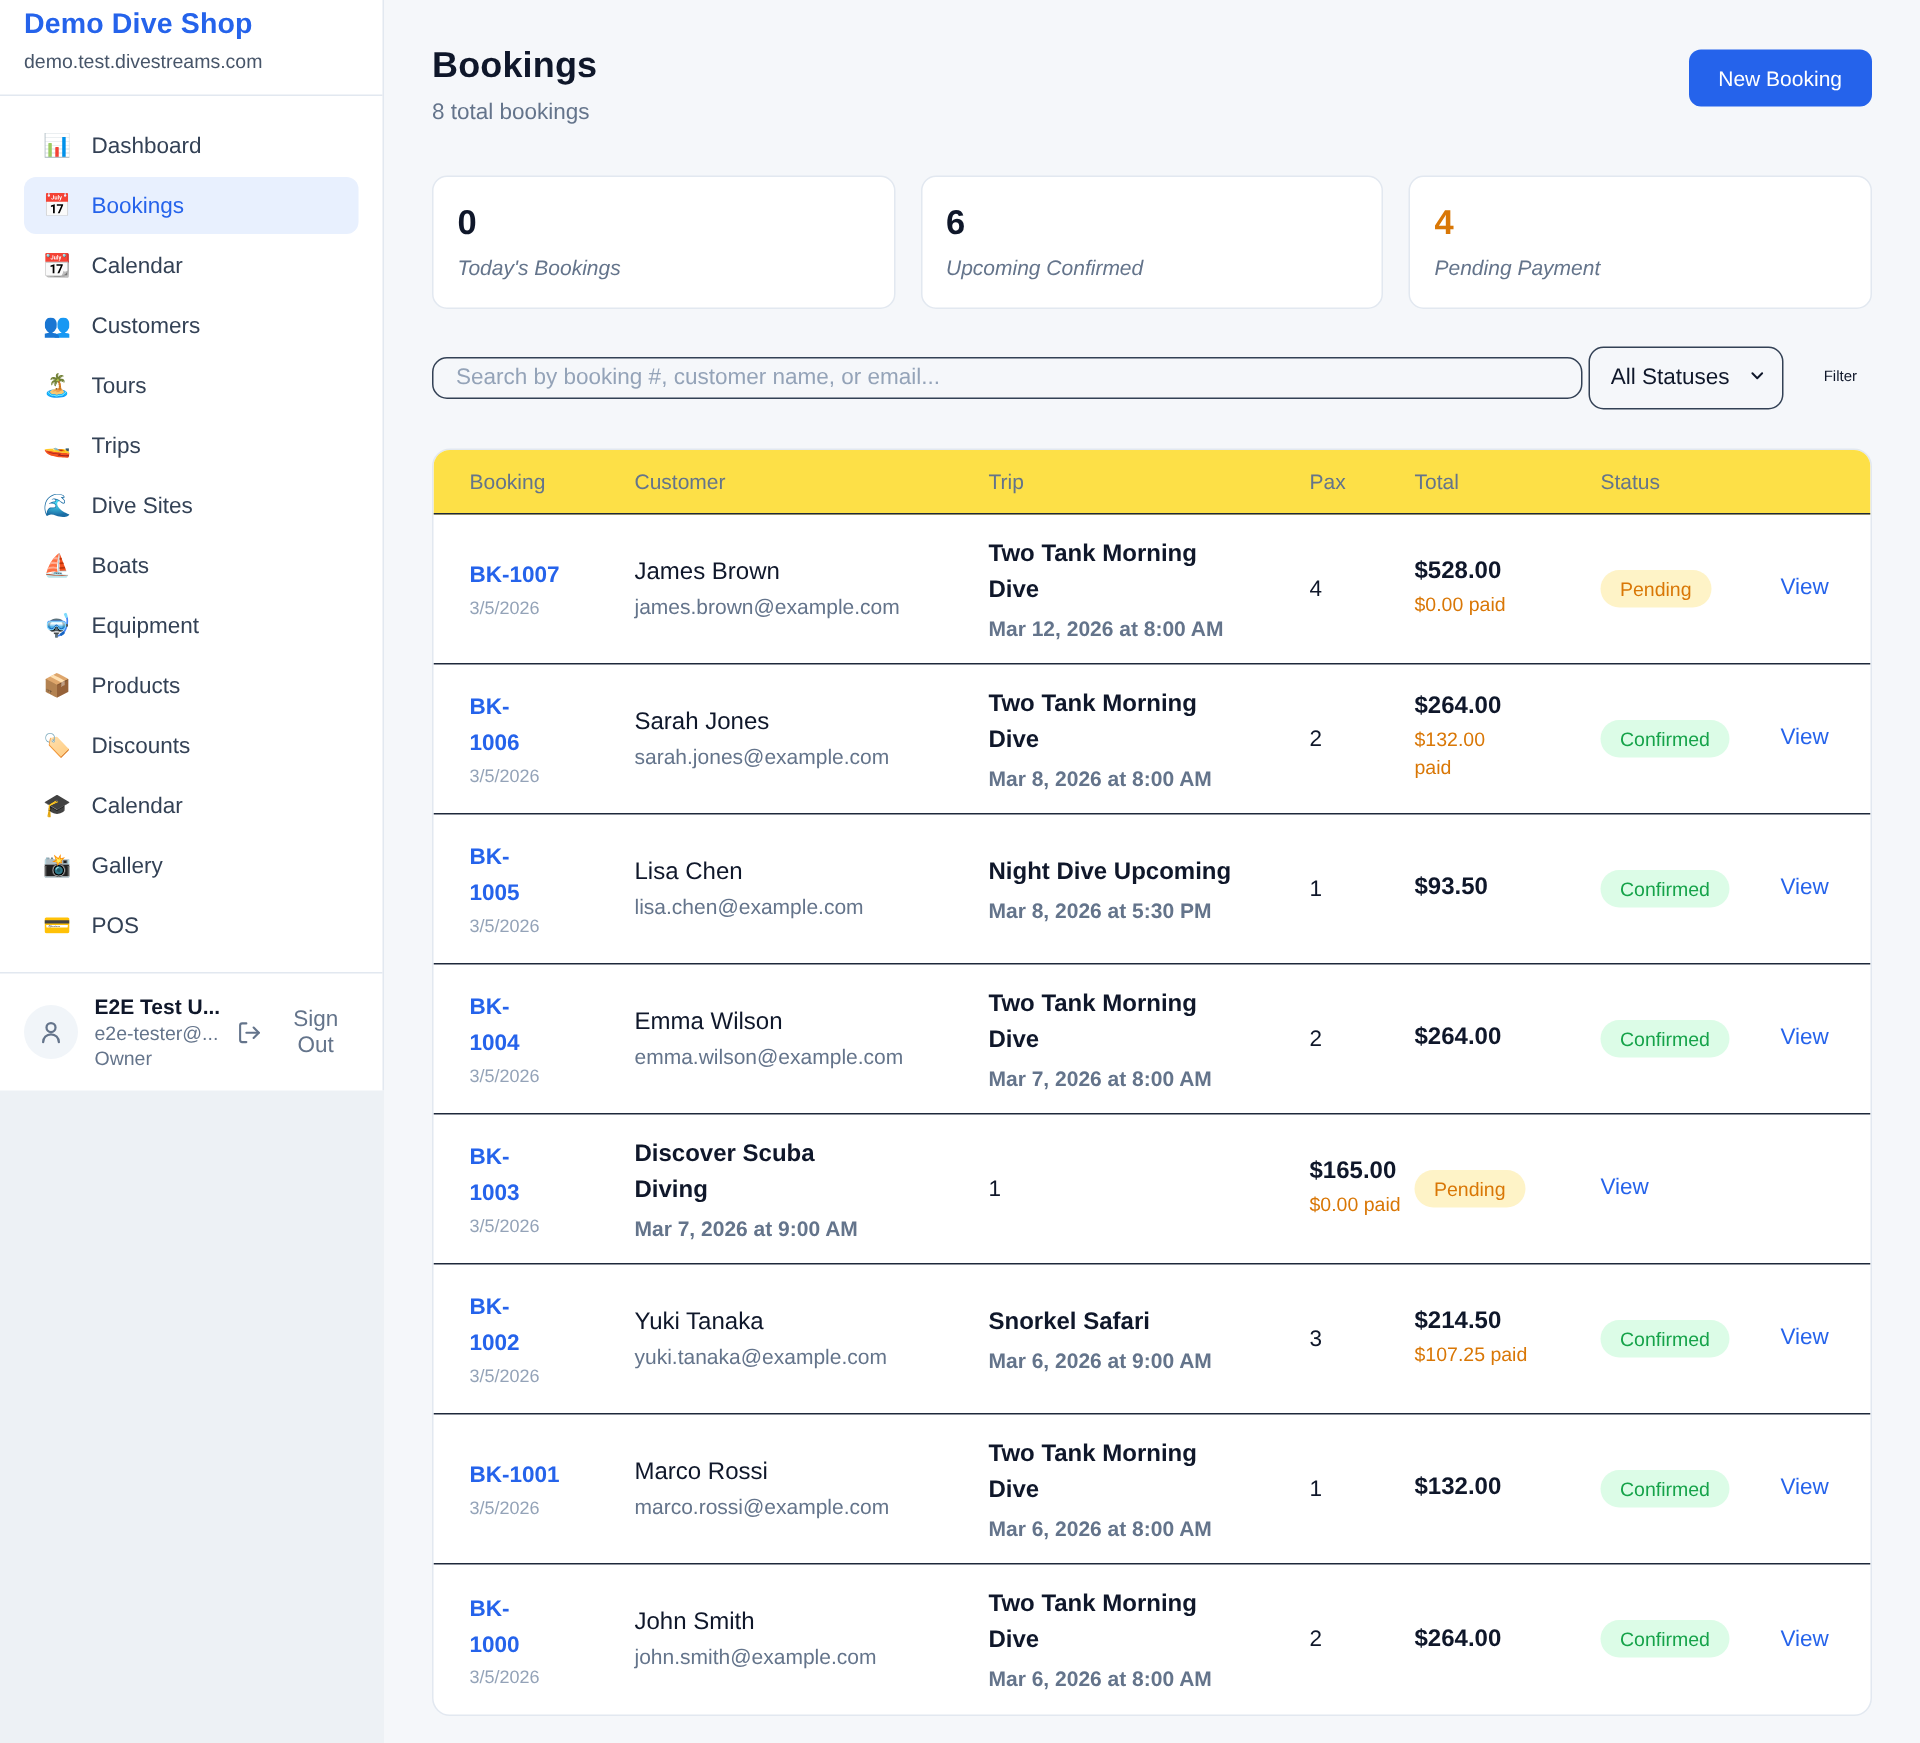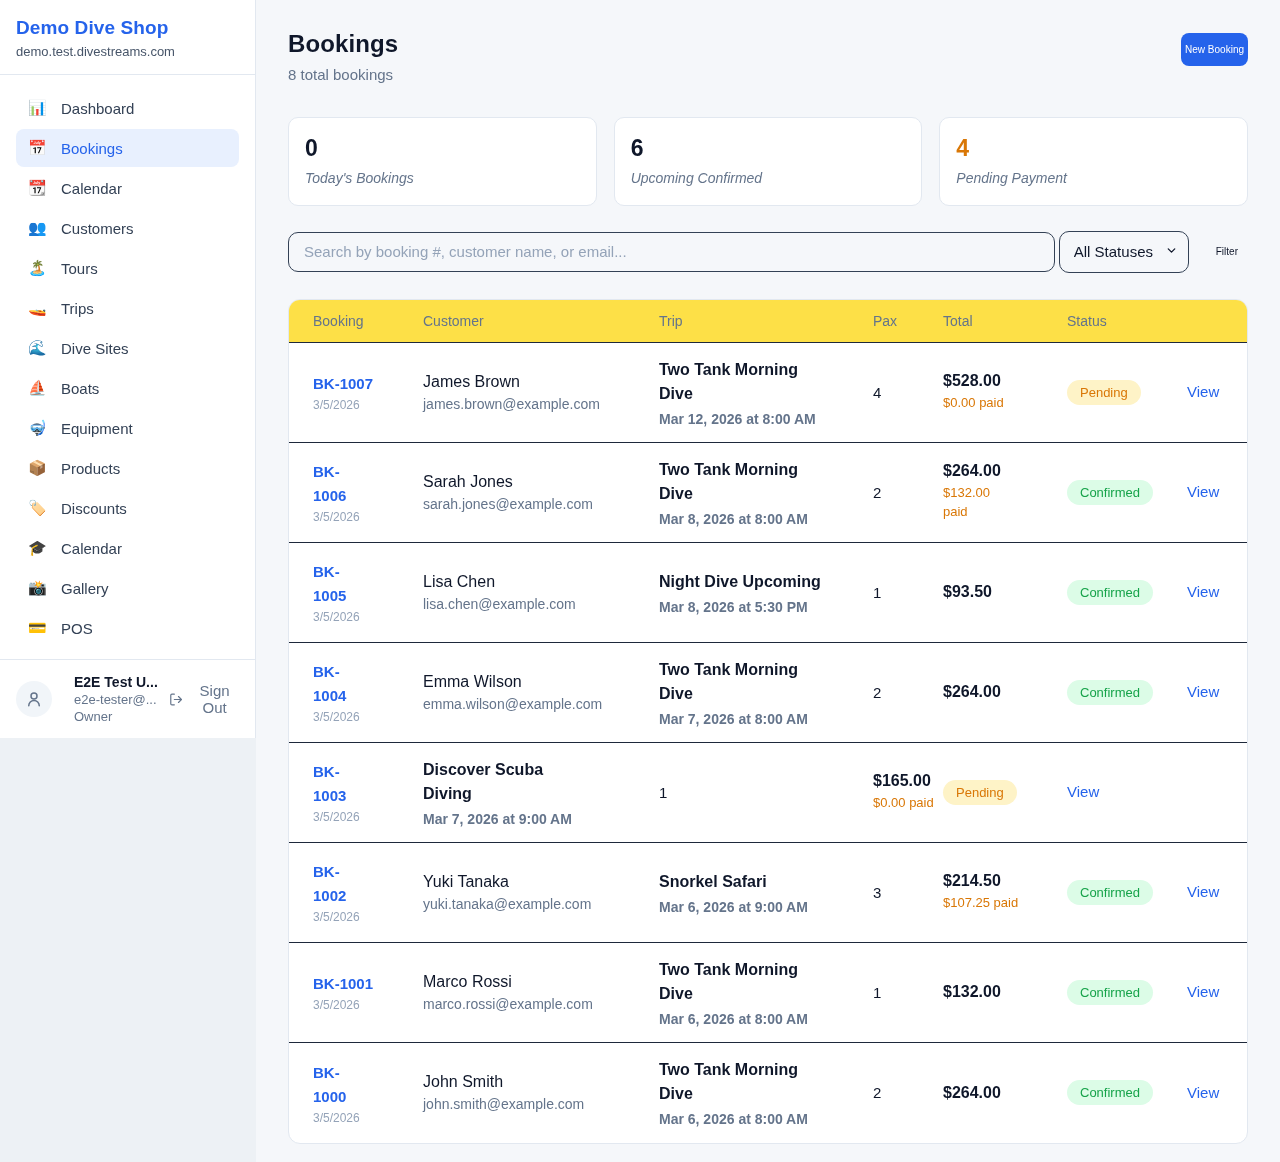--- a/index.html
+++ b/index.html
@@ -13,38 +13,38 @@
     align-items: flex-start;
   }
 
   
   .sidebar {
     width: 256px;
     flex: 0 0 256px;
     background: #ffffff;
     border-right: 1px solid #e2e8f0;
   }
-  .brand { padding: 17px 16px 15px; border-bottom: 1px solid #e2e8f0; }
+  .brand { padding: 6px 16px 15px; border-bottom: 1px solid #e2e8f0; }
   .brand-name { color: #2563eb; font-size: 19px; font-weight: 700; letter-spacing: .1px; }
   .brand-domain { font-size: 13px; color: #475569; margin-top: 5px; }
 
   .nav { padding: 14px 16px 10px; }
   .nav-item {
     display: flex; align-items: center; gap: 13px;
     padding: 10px 12px; border-radius: 8px;
     color: #334155; font-size: 15px; cursor: pointer;
     margin-bottom: 2px;
   }
   .nav-item.is-active { background: #e8f0fe; color: #2563eb; font-weight: 500; }
   .nav-icon { width: 20px; font-size: 15px; text-align: center; flex: 0 0 20px; }
 
   .user-box {
     border-top: 1px solid #e2e8f0;
     padding: 14px 16px;
-    display: flex; align-items: center; gap: 22px;
+    display: flex; align-items: center; gap: 11px;
   }
   .avatar {
     width: 36px; height: 36px; border-radius: 50%;
     background: #f1f5f9; flex: 0 0 36px;
     display: flex; align-items: center; justify-content: center;
   }
   .user-meta { min-width: 0; width: 86px; }
   .user-name { font-size: 14px; font-weight: 700; color: #0f172a; white-space: nowrap; }
   .user-email, .user-role { font-size: 13px; color: #64748b; margin-top: 2px; white-space: nowrap; }
   .signout {
@@ -54,32 +54,32 @@
   }
 
   
   main { flex: 1; background: #f5f7fa; min-height: 1162px; padding: 30px 32px 32px; }
 
   .page-head { display: flex; justify-content: space-between; align-items: flex-start; margin-bottom: 34px; }
   .page-title { font-size: 24px; font-weight: 700; color: #0f172a; letter-spacing: .1px; }
   .page-subtitle { font-size: 15px; color: #64748b; margin-top: 8px; }
   .new-booking-btn {
     background: #2563eb; color: #fff; border: none; cursor: pointer;
-    font-size: 10px; font-weight: 500; font-family: inherit;
-    padding: 11px 4px; border-radius: 8px; margin-top: 3px; margin-left: 32px;
+    font-size: 14px; font-weight: 500; font-family: inherit;
+    padding: 11px 20px; border-radius: 8px; margin-top: 3px; margin-left: 32px;
   }
 
   .stats { display: grid; grid-template-columns: repeat(3, 1fr); gap: 17px; margin-bottom: 25px; }
   .stat-card { background: #fff; border: 1px solid #e2e8f0; border-radius: 10px; padding: 17px 16px 19px; }
   .stat-value { font-size: 23px; font-weight: 700; color: #0f172a; line-height: 1.2; }
   .stat-label { font-size: 14px; color: #64748b; margin-top: 7px; font-style: italic; }
 
   .filter-row { display: flex; align-items: center; margin-bottom: 26px; }
   .search-input {
-    flex: 1; height: 40px; background: #f5f7fa;
+    flex: 1; height: 28px; background: #f5f7fa;
     border: 1px solid #334155; border-radius: 10px;
     padding: 0 15px; font-size: 15px; color: #0f172a; font-family: inherit;
   }
   .search-input::placeholder { color: #94a3b8; }
   .select-wrap { position: relative; margin-left: 4px; border-radius: 21px; }
   .status-select {
     appearance: none; -webkit-appearance: none; -moz-appearance: none;
     height: 42px; background: #f5f7fa;
     border: 1px solid #334155; border-radius: 10px;
     padding: 0 34px 0 14px; font-size: 15px; color: #0f172a; font-family: inherit;

